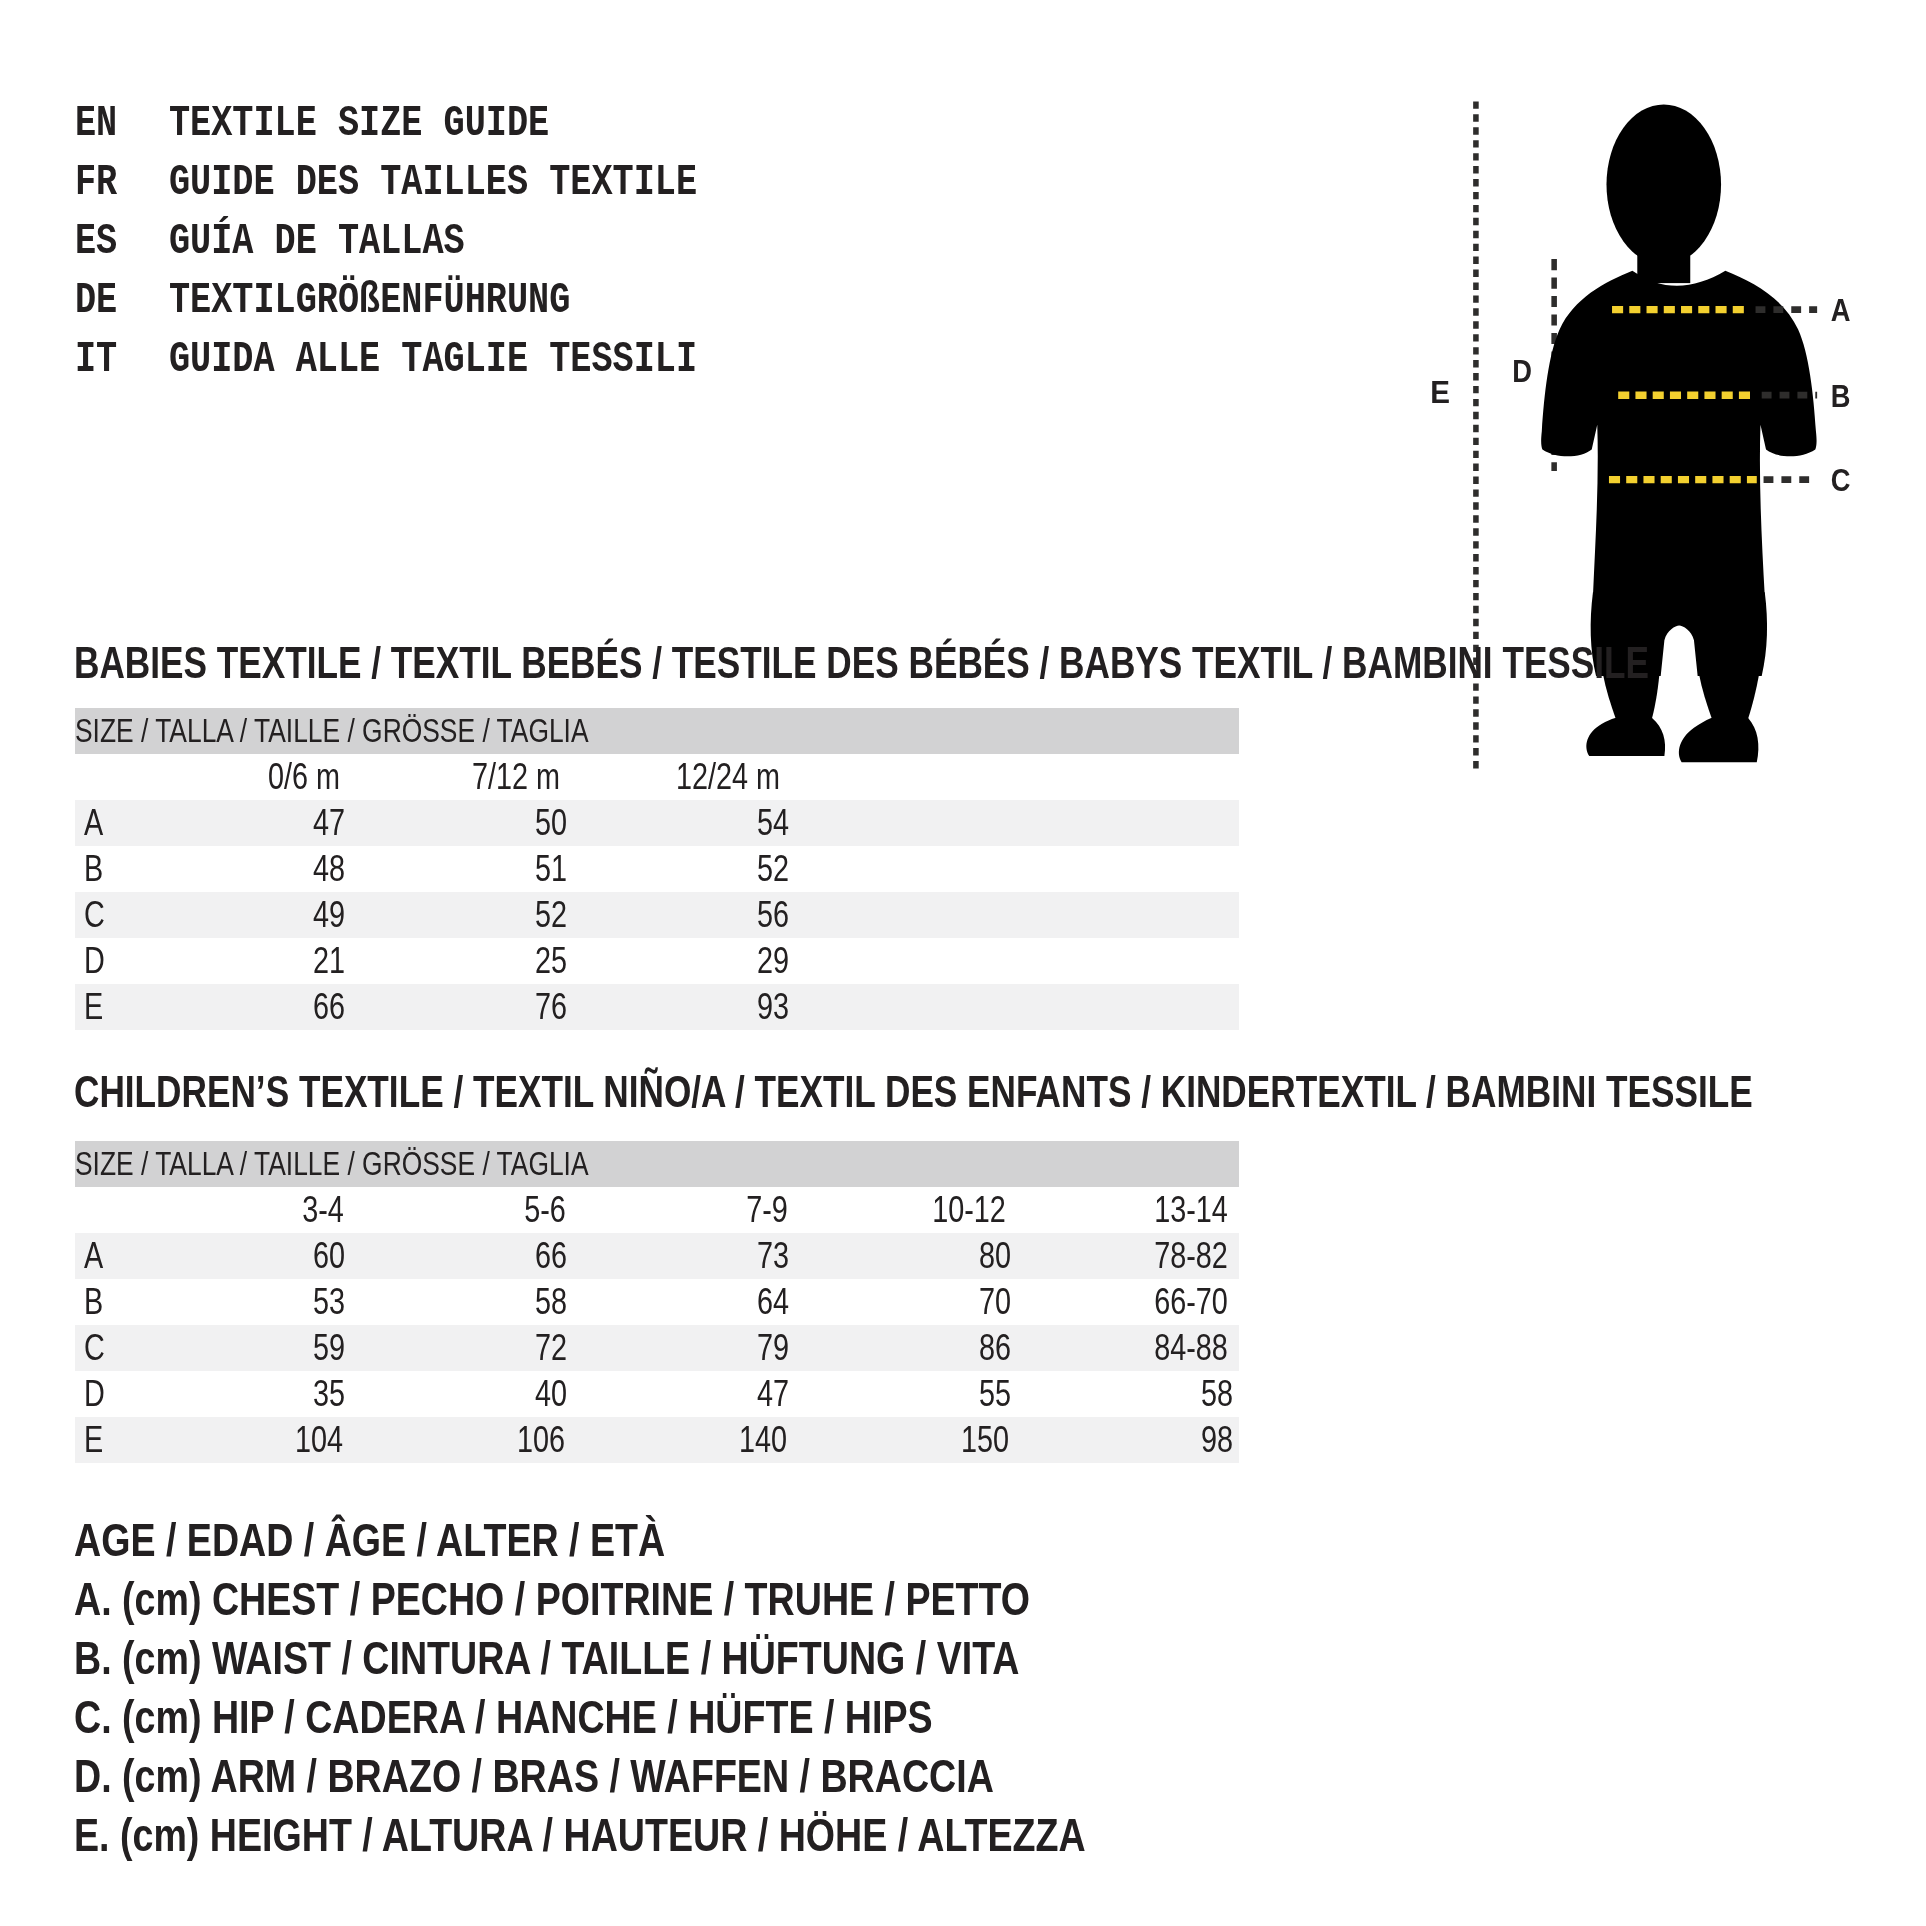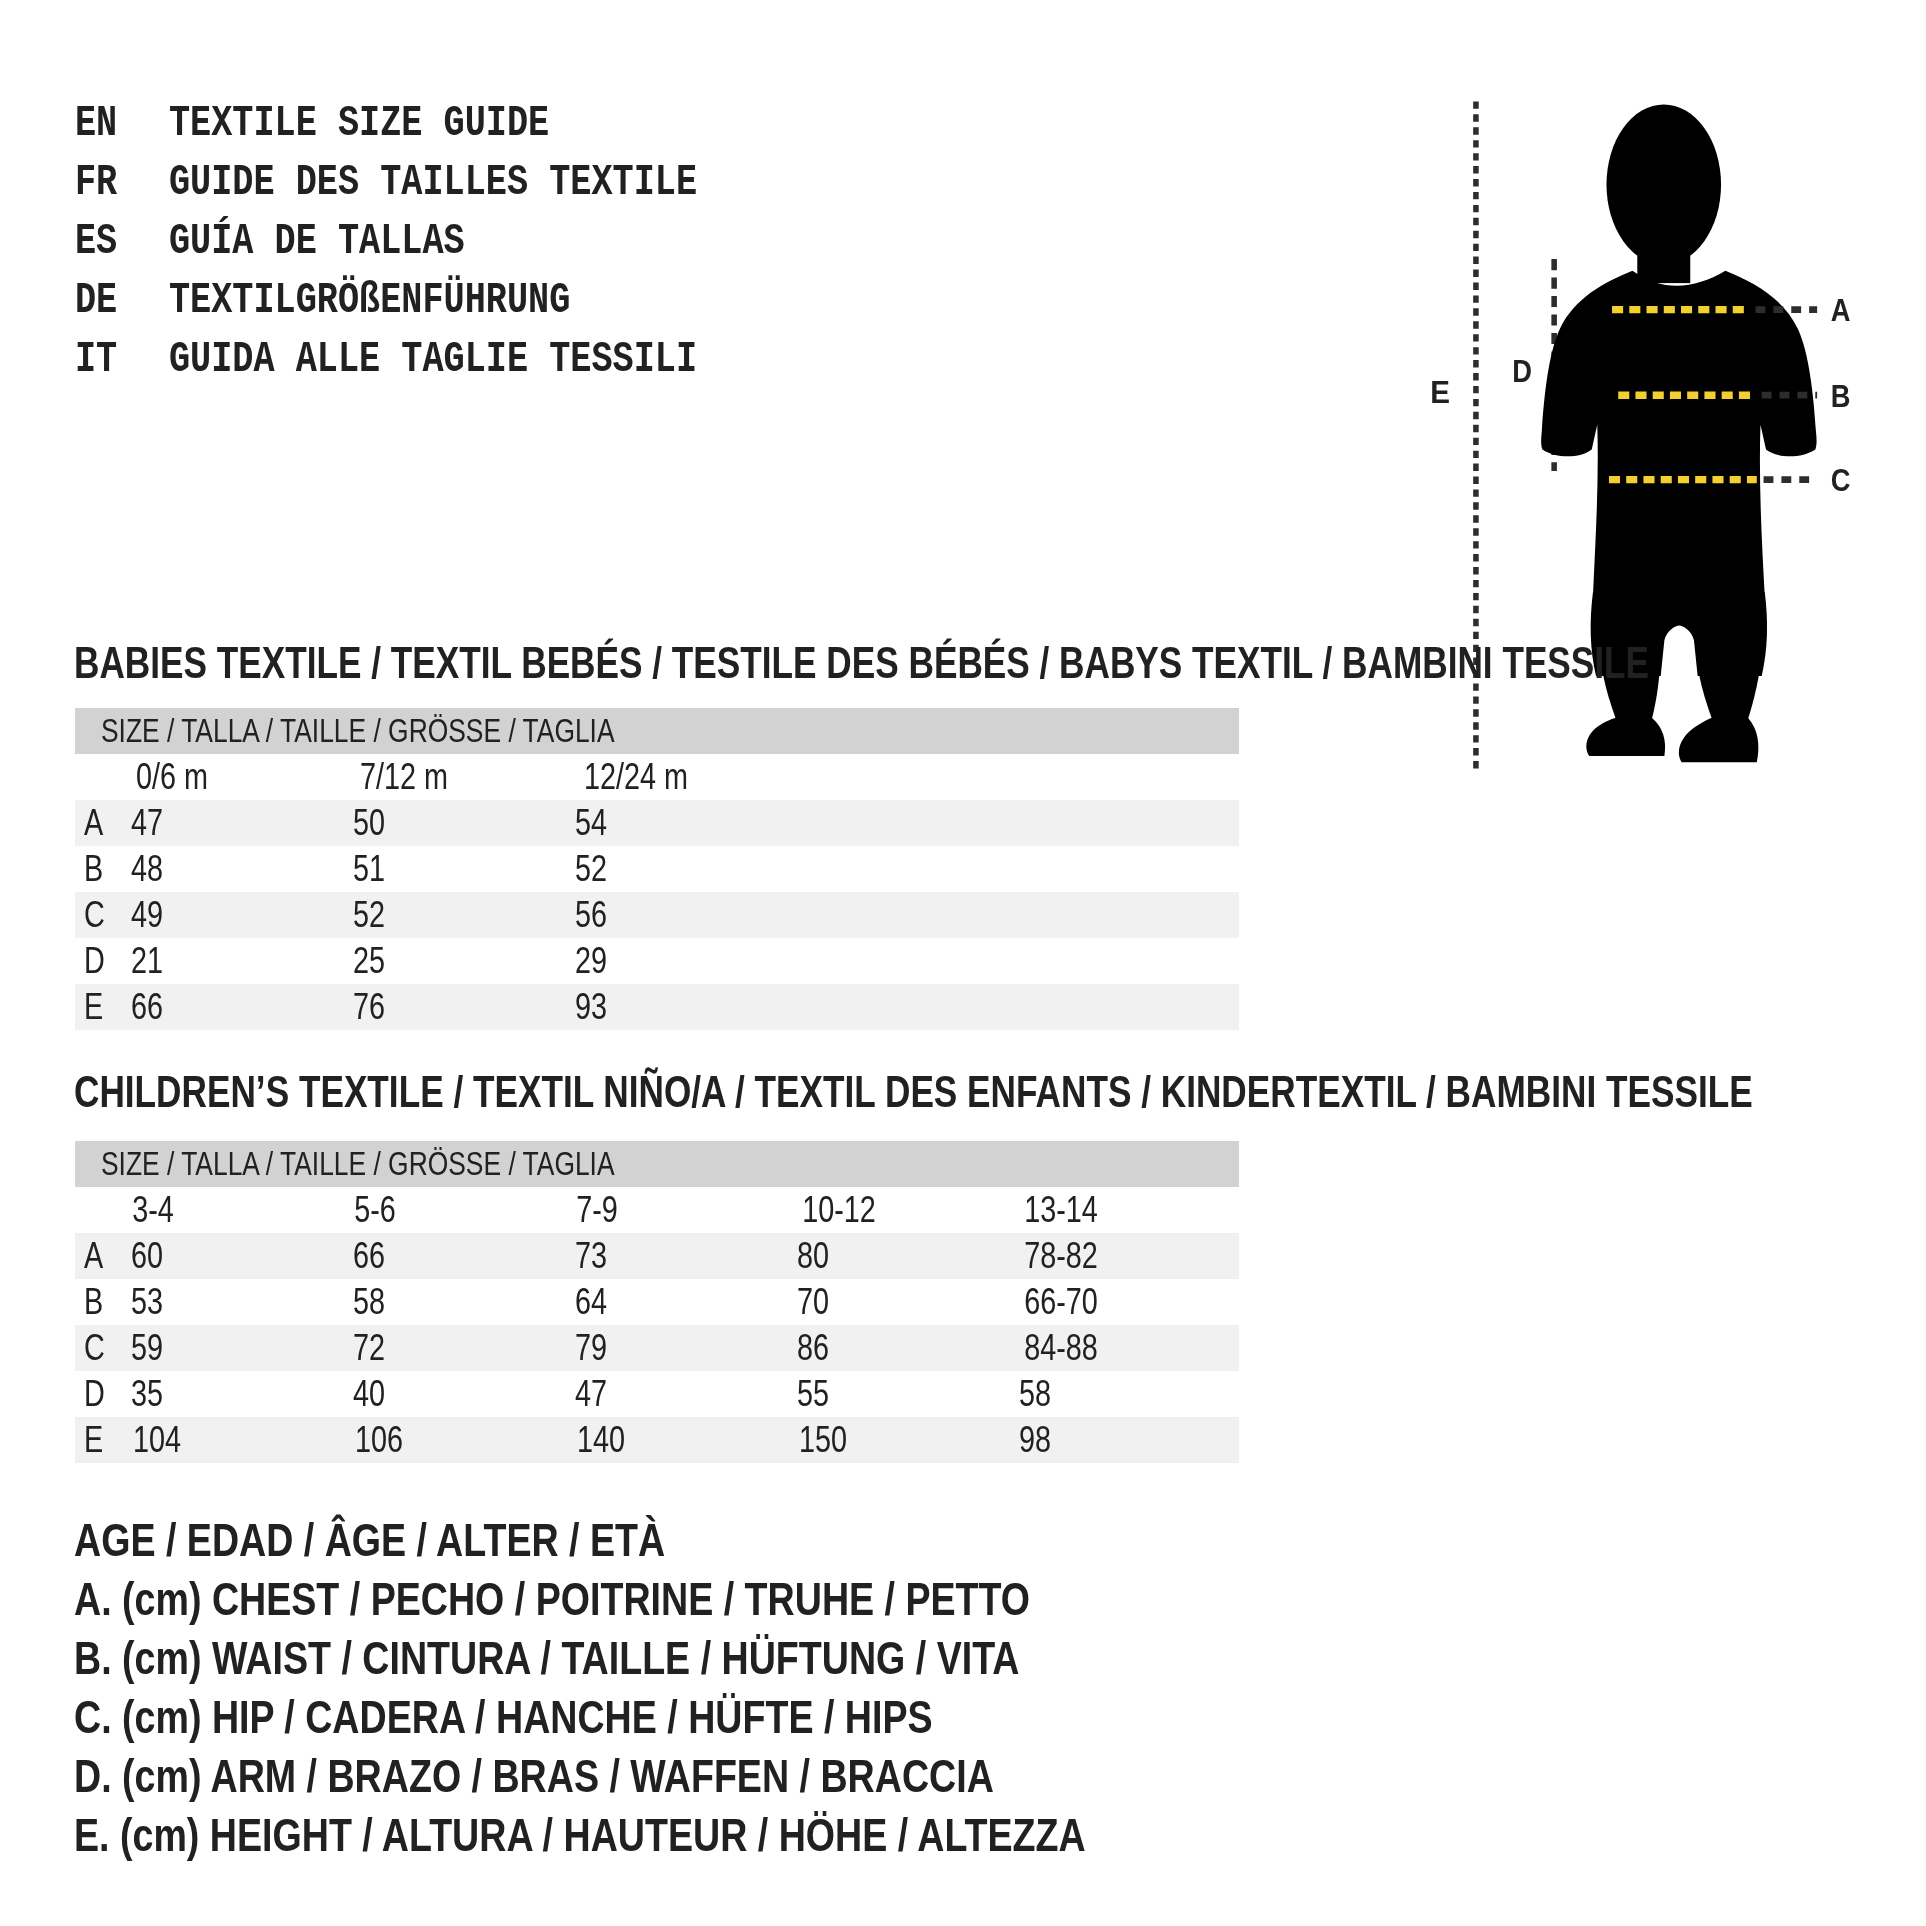--- a/index.html
+++ b/index.html
@@ -17,24 +17,24 @@
 
   
   .lang-block{position:absolute;left:75px;top:94px;}
   .lang-row{display:grid;grid-template-columns:94px 1fr;height:59px;line-height:59px;font-size:44px;font-weight:700;font-family:Liberation Mono, monospace;}
 
   
   .section-title{position:absolute;left:74px;font-size:44px;font-weight:700;line-height:49px;}
 
   
   .size-table{position:absolute;left:75px;width:1164px;font-size:36px;}
-  .bar{height:46px;background:#d2d2d3;display:flex;align-items:center;padding-left:26px;font-size:33px;font-weight:400;}
+  .bar{height:46px;background:#d2d2d3;display:flex;align-items:center;padding-left:0;font-size:33px;font-weight:400;}
   .trow{display:grid;grid-template-columns:52px 222px 222px 222px 222px 222px;height:46px;align-items:center;}
   .trow .lbl{padding-left:8.6px;}
-  .trow .val{text-align:left;}
+  .trow .val{text-align:right;}
   .stripe{background:#f1f1f2;}
 
   
   .legend{position:absolute;left:74px;top:1510px;font-size:47px;font-weight:700;}
   .legend-line{height:59px;line-height:59px;}
 
   
   .figure-wrap{position:absolute;left:1386px;top:86px;width:542px;height:696px;}
 </style>
 </head>

